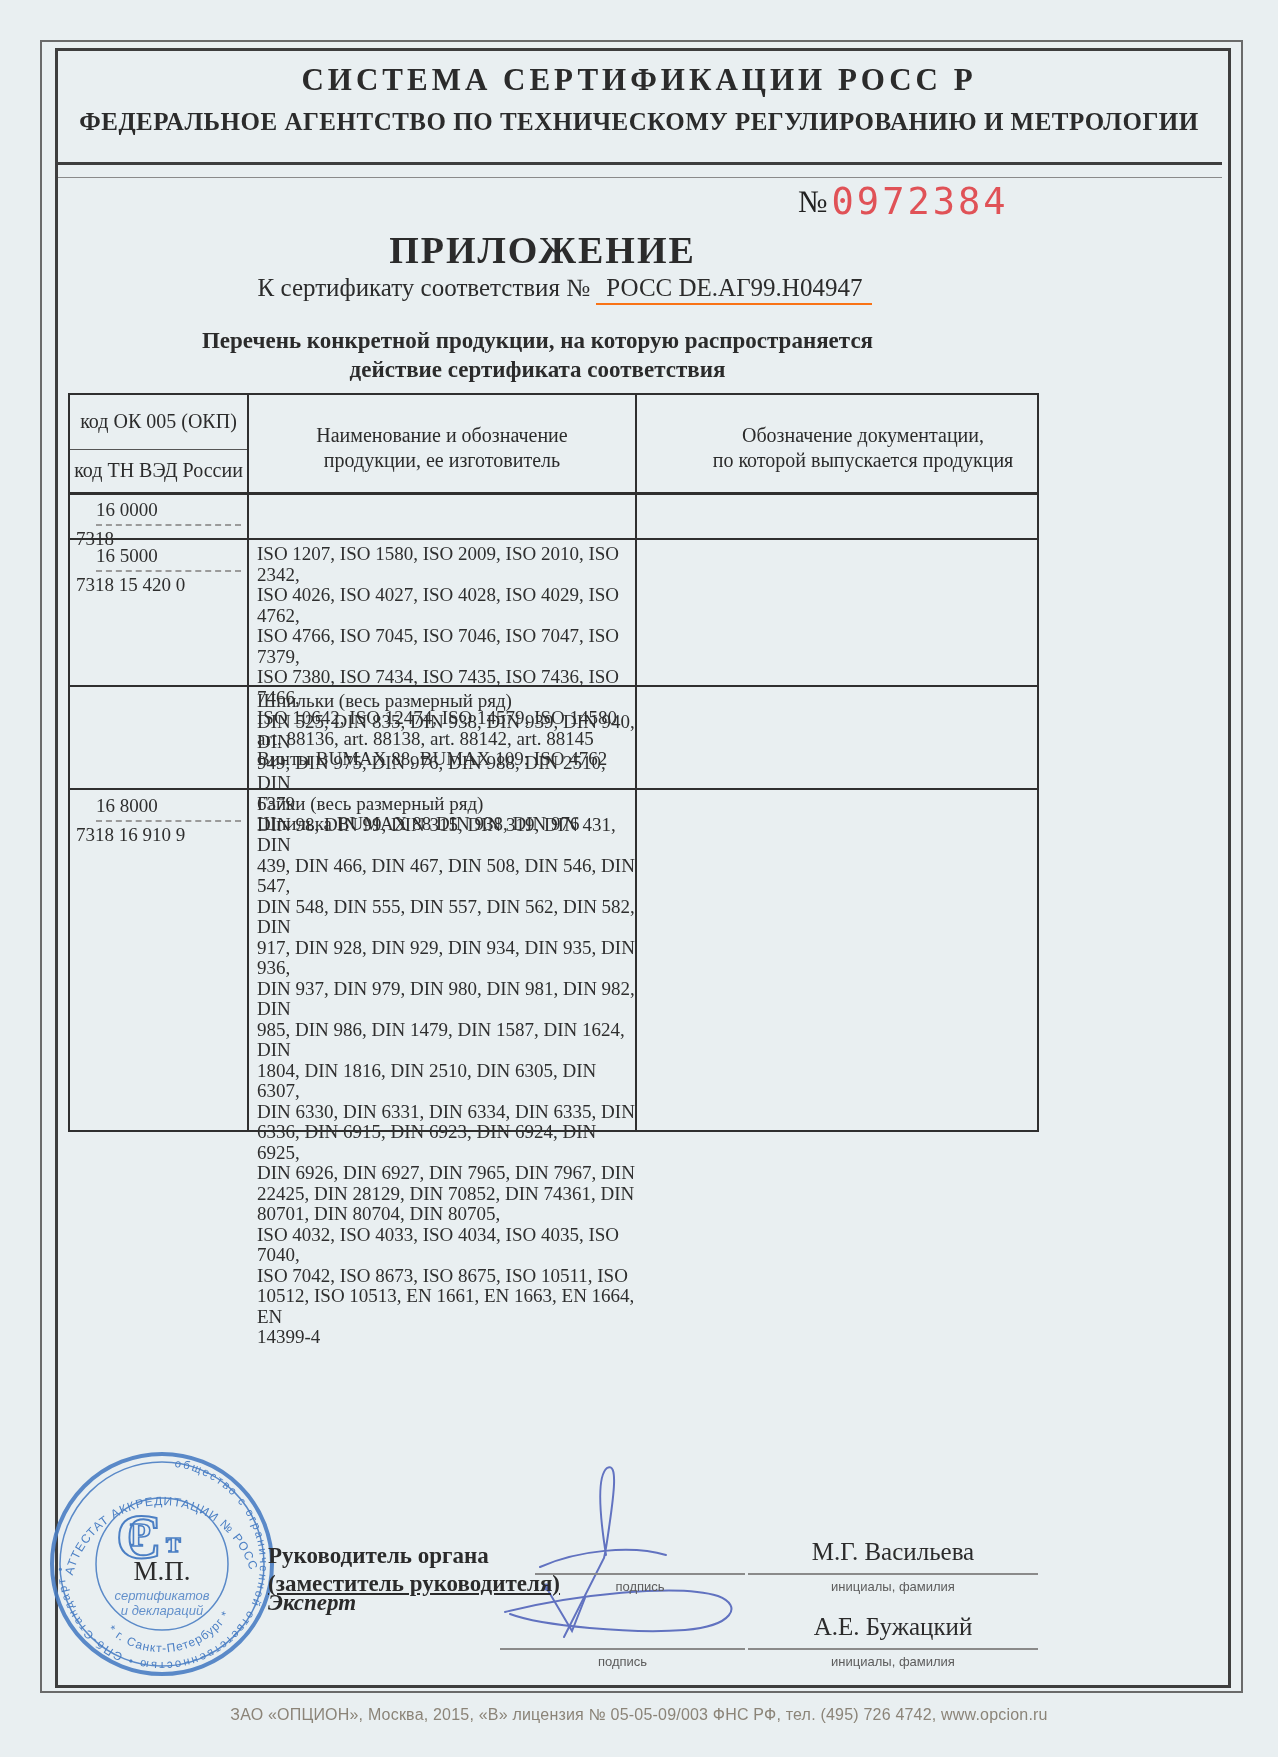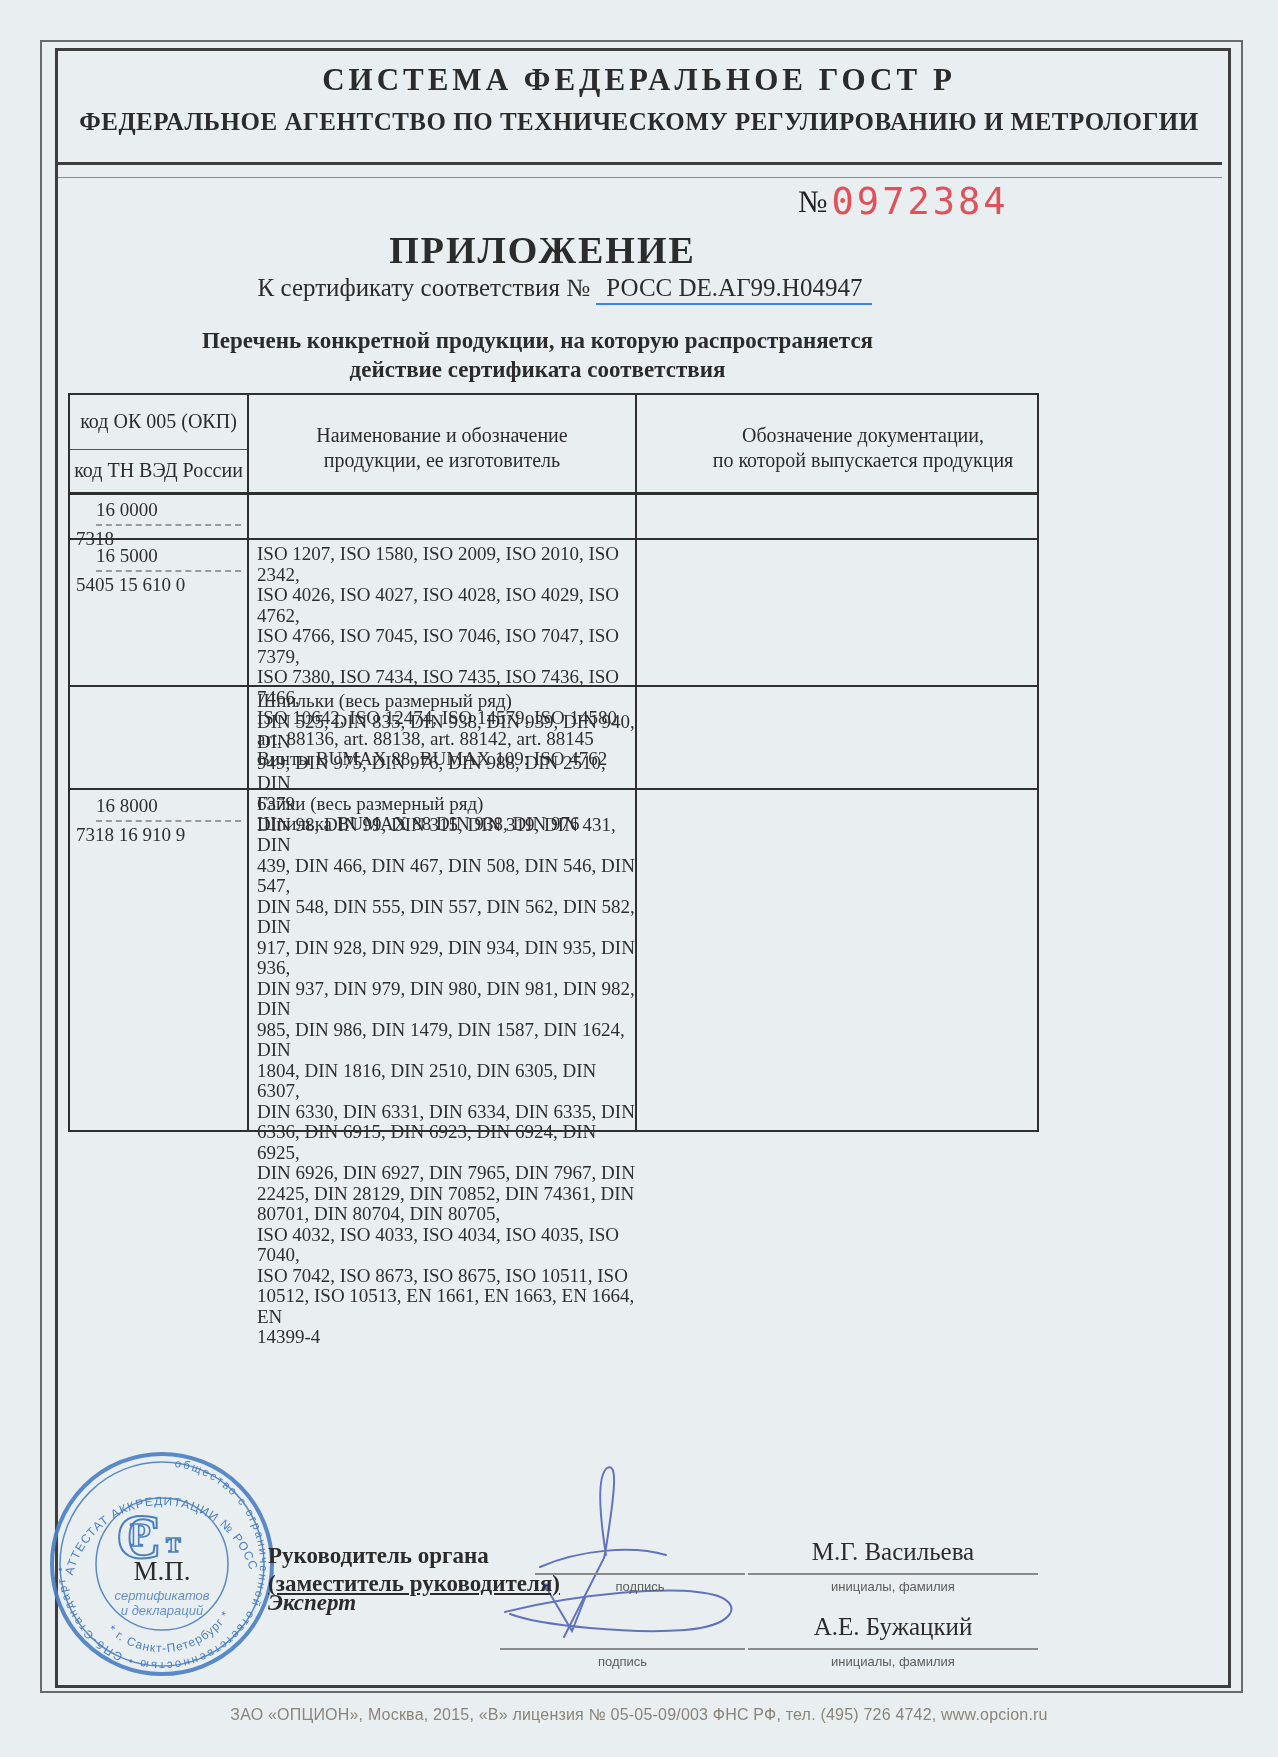--- a/index.html
+++ b/index.html
@@ -18,21 +18,21 @@
   .agency-title{left:0;top:108px;width:1278px;text-align:center;font-weight:bold;font-size:25px;letter-spacing:0.5px;color:#2b2b2b;}
   .hdr-line-thick{left:58px;top:162px;width:1164px;height:3px;background:#3e3e3e;}
   .hdr-line-thin{left:58px;top:177px;width:1164px;height:1px;background:#8a8a8a;}
   
   .num-wrap{left:798px;top:180px;white-space:nowrap;}
   .num-label{font-size:31px;color:#222;}
   .num-value{font-family:"DejaVu Sans Mono",monospace;font-size:37px;letter-spacing:3px;color:#e05257;vertical-align:-2px;}
   
   .doc-title{left:0;top:228px;width:1085px;text-align:center;font-weight:bold;font-size:38px;letter-spacing:2px;color:#2b2b2b;}
   .cert-line{left:0;top:274px;width:1130px;text-align:center;font-size:25px;color:#2b2b2b;}
-  .cert-number{border-bottom:2px solid #3b82f6;padding:0 10px 2px 10px;}
+  .cert-number{border-bottom:2px solid #f97316;padding:0 10px 2px 10px;}
   .subtitle{left:0;top:326px;width:1075px;text-align:center;font-weight:bold;font-size:23px;line-height:29px;color:#2b2b2b;white-space:pre-line;}
   
   .tbl{left:68px;top:393px;width:967px;height:735px;border:2px solid #2f2f2f;}
   .v1{left:177px;top:0;width:2px;height:735px;background:#2f2f2f;}
   .v2{left:565px;top:0;width:2px;height:735px;background:#2f2f2f;}
   .hhdr{left:0;top:97px;width:967px;height:3px;background:#2f2f2f;}
   .hr1{left:0;top:143px;width:967px;height:2px;background:#2f2f2f;}
   .hr2{left:0;top:290px;width:967px;height:2px;background:#2f2f2f;}
   .hr3{left:0;top:393px;width:967px;height:2px;background:#2f2f2f;}
   .hc1split{left:0;top:54px;width:177px;height:1px;background:#555;}
@@ -52,21 +52,21 @@
   .sig-name{font-size:25px;color:#2b2b2b;text-align:center;}
   
   .footer{left:0;top:1706px;width:1278px;text-align:center;font-family:"Liberation Sans","DejaVu Sans",sans-serif;font-size:16px;color:#8b8478;letter-spacing:0.2px;}
 </style>
 </head>
 <body>
 
 <div class="abs frame-outer"></div>
 <div class="abs frame-inner"></div>
 
-<div class="abs sys-title">СИСТЕМА ФЕДЕРАЛЬНОЕ ГОСТ Р</div>
+<div class="abs sys-title">СИСТЕМА СЕРТИФИКАЦИИ РОСС Р</div>
 <div class="abs agency-title">ФЕДЕРАЛЬНОЕ АГЕНТСТВО ПО ТЕХНИЧЕСКОМУ РЕГУЛИРОВАНИЮ И МЕТРОЛОГИИ</div>
 <div class="abs hdr-line-thick"></div>
 <div class="abs hdr-line-thin"></div>
 
 <div class="abs num-wrap">
   <span class="num-label">№</span>
   <span class="num-value">0972384</span>
 </div>
 
 <div class="abs doc-title">ПРИЛОЖЕНИЕ</div>
@@ -95,21 +95,21 @@
 
   <div class="abs codecell" style="left:0;top:100px;width:165px;">
     <div class="okp">16 0000</div>
     <div>7318</div>
   </div>
   <div class="abs prodcell" style="left:179px;top:100px;width:380px;"></div>
   <div class="abs prodcell" style="left:569px;top:100px;width:392px;"></div>
 
   <div class="abs codecell" style="left:0;top:146px;width:165px;">
     <div class="okp">16 5000</div>
-    <div>5405 15 610 0</div>
+    <div>7318 15 420 0</div>
   </div>
   <div class="abs prodcell" style="left:179px;top:146px;width:380px;">ISO 1207, ISO 1580, ISO 2009, ISO 2010, ISO 2342,
 ISO 4026, ISO 4027, ISO 4028, ISO 4029, ISO 4762,
 ISO 4766, ISO 7045, ISO 7046, ISO 7047, ISO 7379,
 ISO 7380, ISO 7434, ISO 7435, ISO 7436, ISO 7466,
 ISO 10642, ISO 12474, ISO 14579, ISO 14580
 art. 88136, art. 88138, art. 88142, art. 88145
 Винты BUMAX 88, BUMAX 109: ISO 4762</div>
   <div class="abs prodcell" style="left:569px;top:146px;width:392px;"></div>
 

